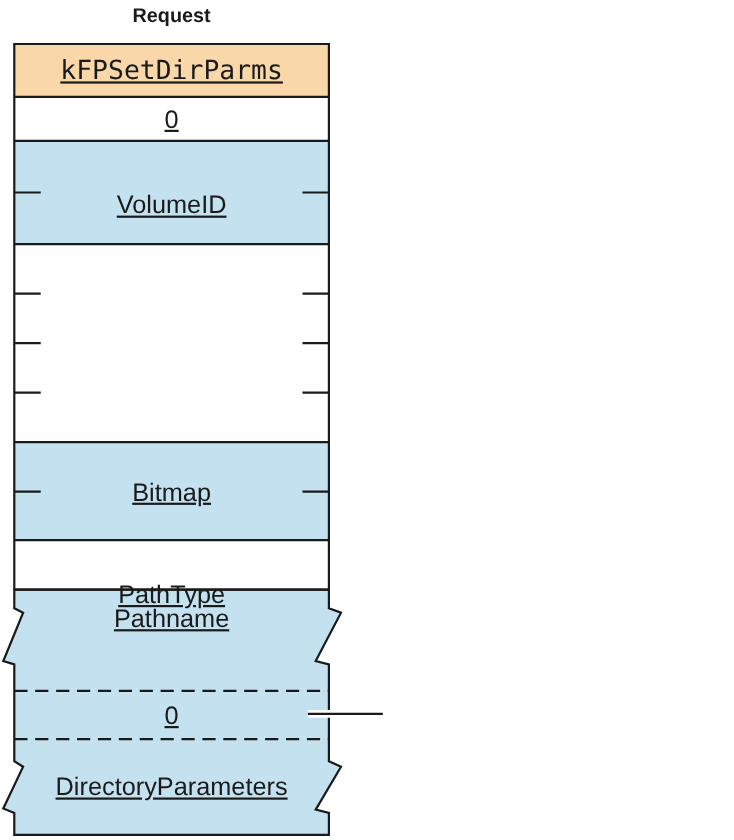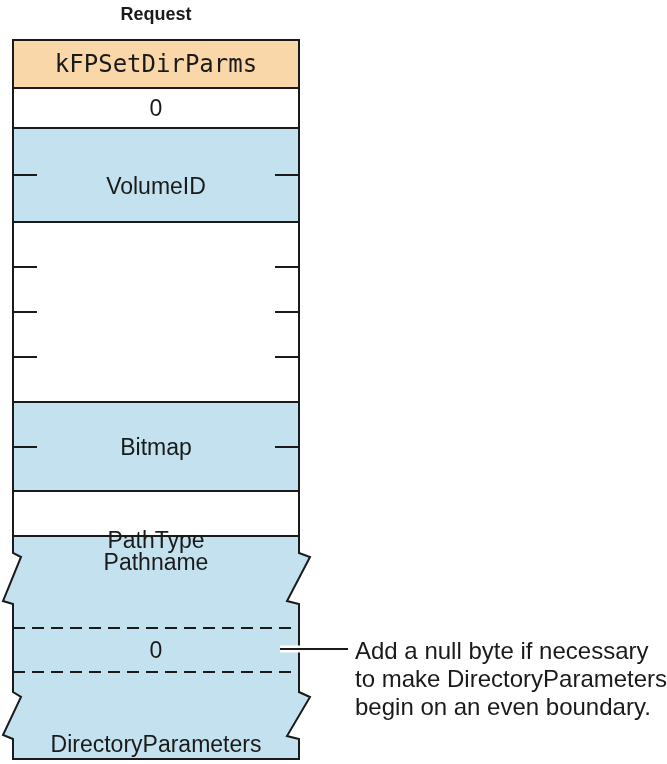--- a/index.html
+++ b/index.html
@@ -23,34 +23,35 @@
                   stroke: var(--color-line, #1a1a1a); stroke-width: 2; }
 
   .diagram-title {
     position: absolute; left: 13px; width: 286px; top: 1px;
     text-align: center; font-size: 18px; font-weight: bold; line-height: 26px;
   }
   .field-label {
     position: absolute; left: 13px; width: 286px;
     text-align: center; font-size: 23px; line-height: 28px;
     white-space: nowrap;
+    text-decoration: underline;
   }
   .field-label.mono {
     font-family: "DejaVu Sans Mono", monospace;
     font-size: 24px; line-height: 30px;
   }
   .lbl-opcode   { top: 49px; }
   .lbl-pad      { top: 94px; }
   .lbl-volume   { top: 172px; }
   .lbl-dirid    { top: 298px; }
   .lbl-bitmap   { top: 433px; }
   .lbl-pathtype { top: 526px; text-align: center; }
   .lbl-pathname { top: 548px; }
   .lbl-nullbyte { top: 636px; }
-  .lbl-dirparms { top: 701px; margin-top: 29px; }
+  .lbl-dirparms { top: 701px; }
 
   .annotation {
     position: absolute; left: 355px; top: 637px;
     font-size: 24px; line-height: 28px;
   }
   .annotation div { white-space: nowrap; }
 </style>
 </head>
 <body>
 
@@ -85,19 +86,14 @@
 
   <div class="field-label mono lbl-opcode">kFPSetDirParms</div>
   <div class="field-label lbl-pad">0</div>
   <div class="field-label lbl-volume">VolumeID</div>
   <div class="field-label lbl-bitmap">Bitmap</div>
   <div class="field-label lbl-pathtype">PathType</div>
   <div class="field-label lbl-pathname">Pathname</div>
   <div class="field-label lbl-nullbyte">0</div>
   <div class="field-label lbl-dirparms">DirectoryParameters</div>
 
-  <div class="annotation">
-    <div>Add a null byte if necessary</div>
-    <div>to make DirectoryParameters</div>
-    <div>begin on an even boundary.</div>
-  </div>
 
 </div>
 
 </body></html>

